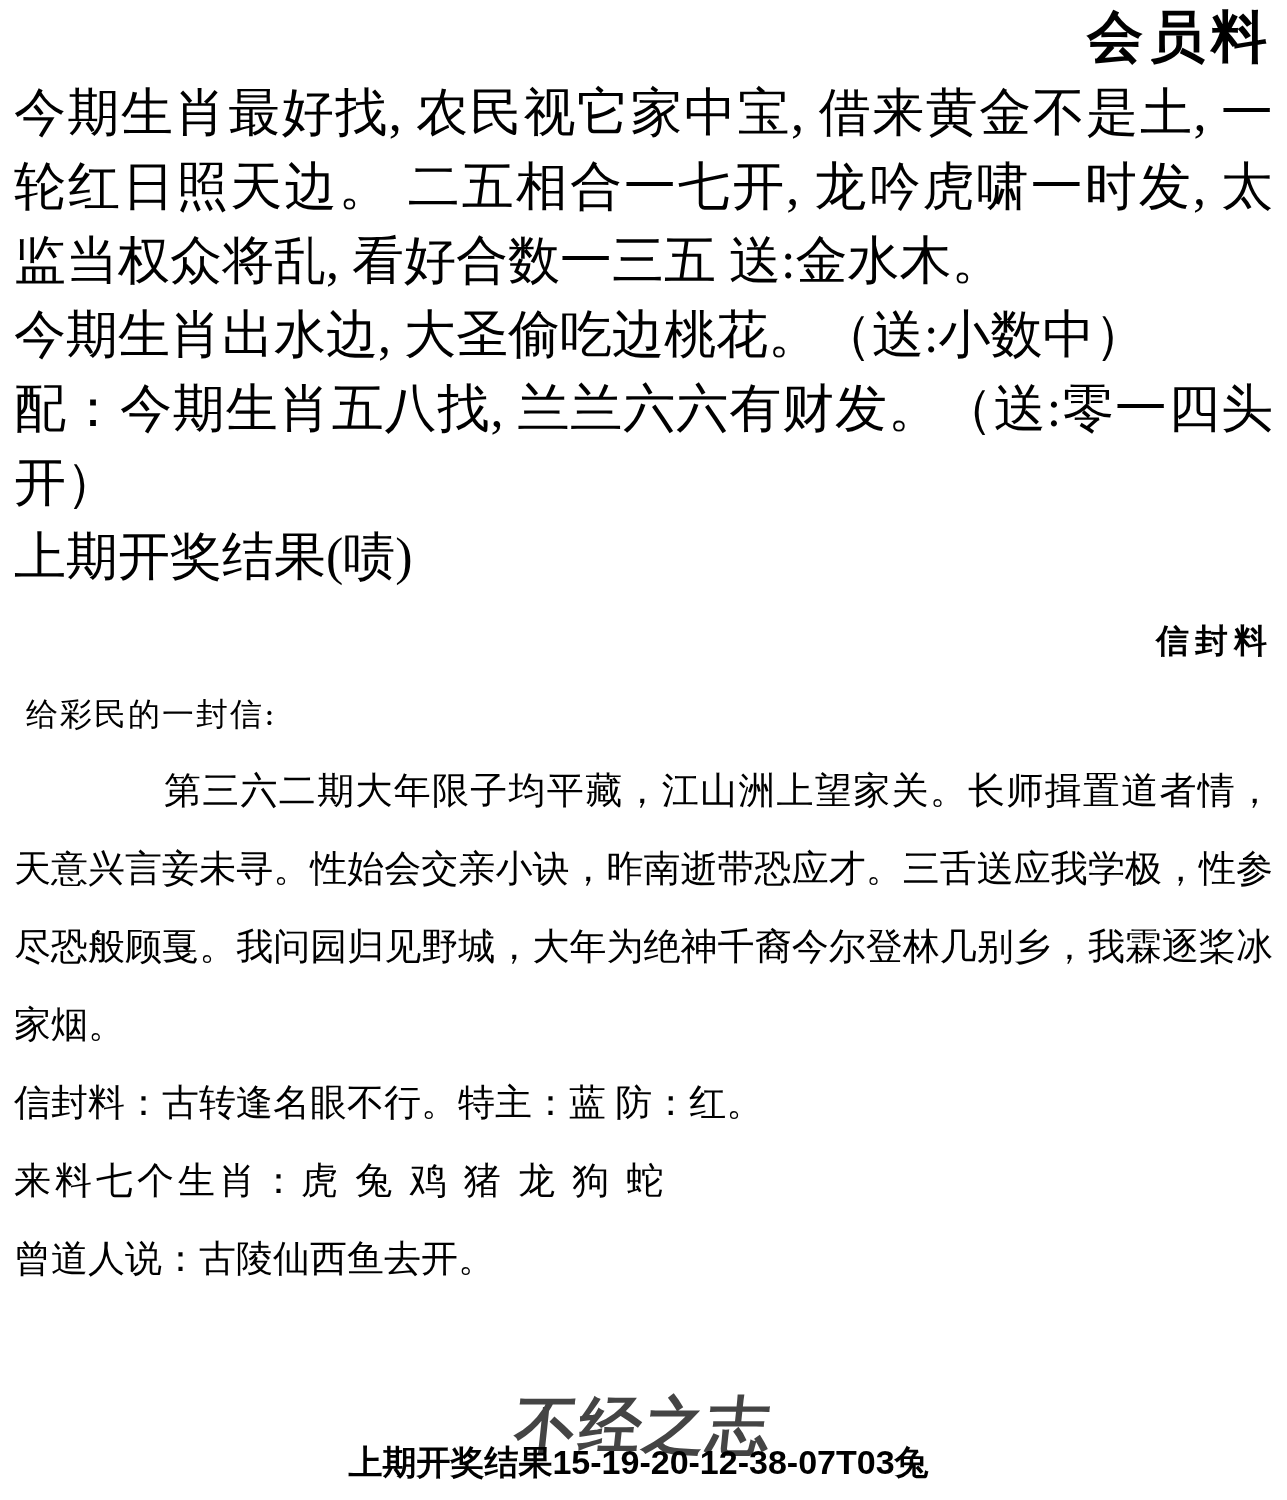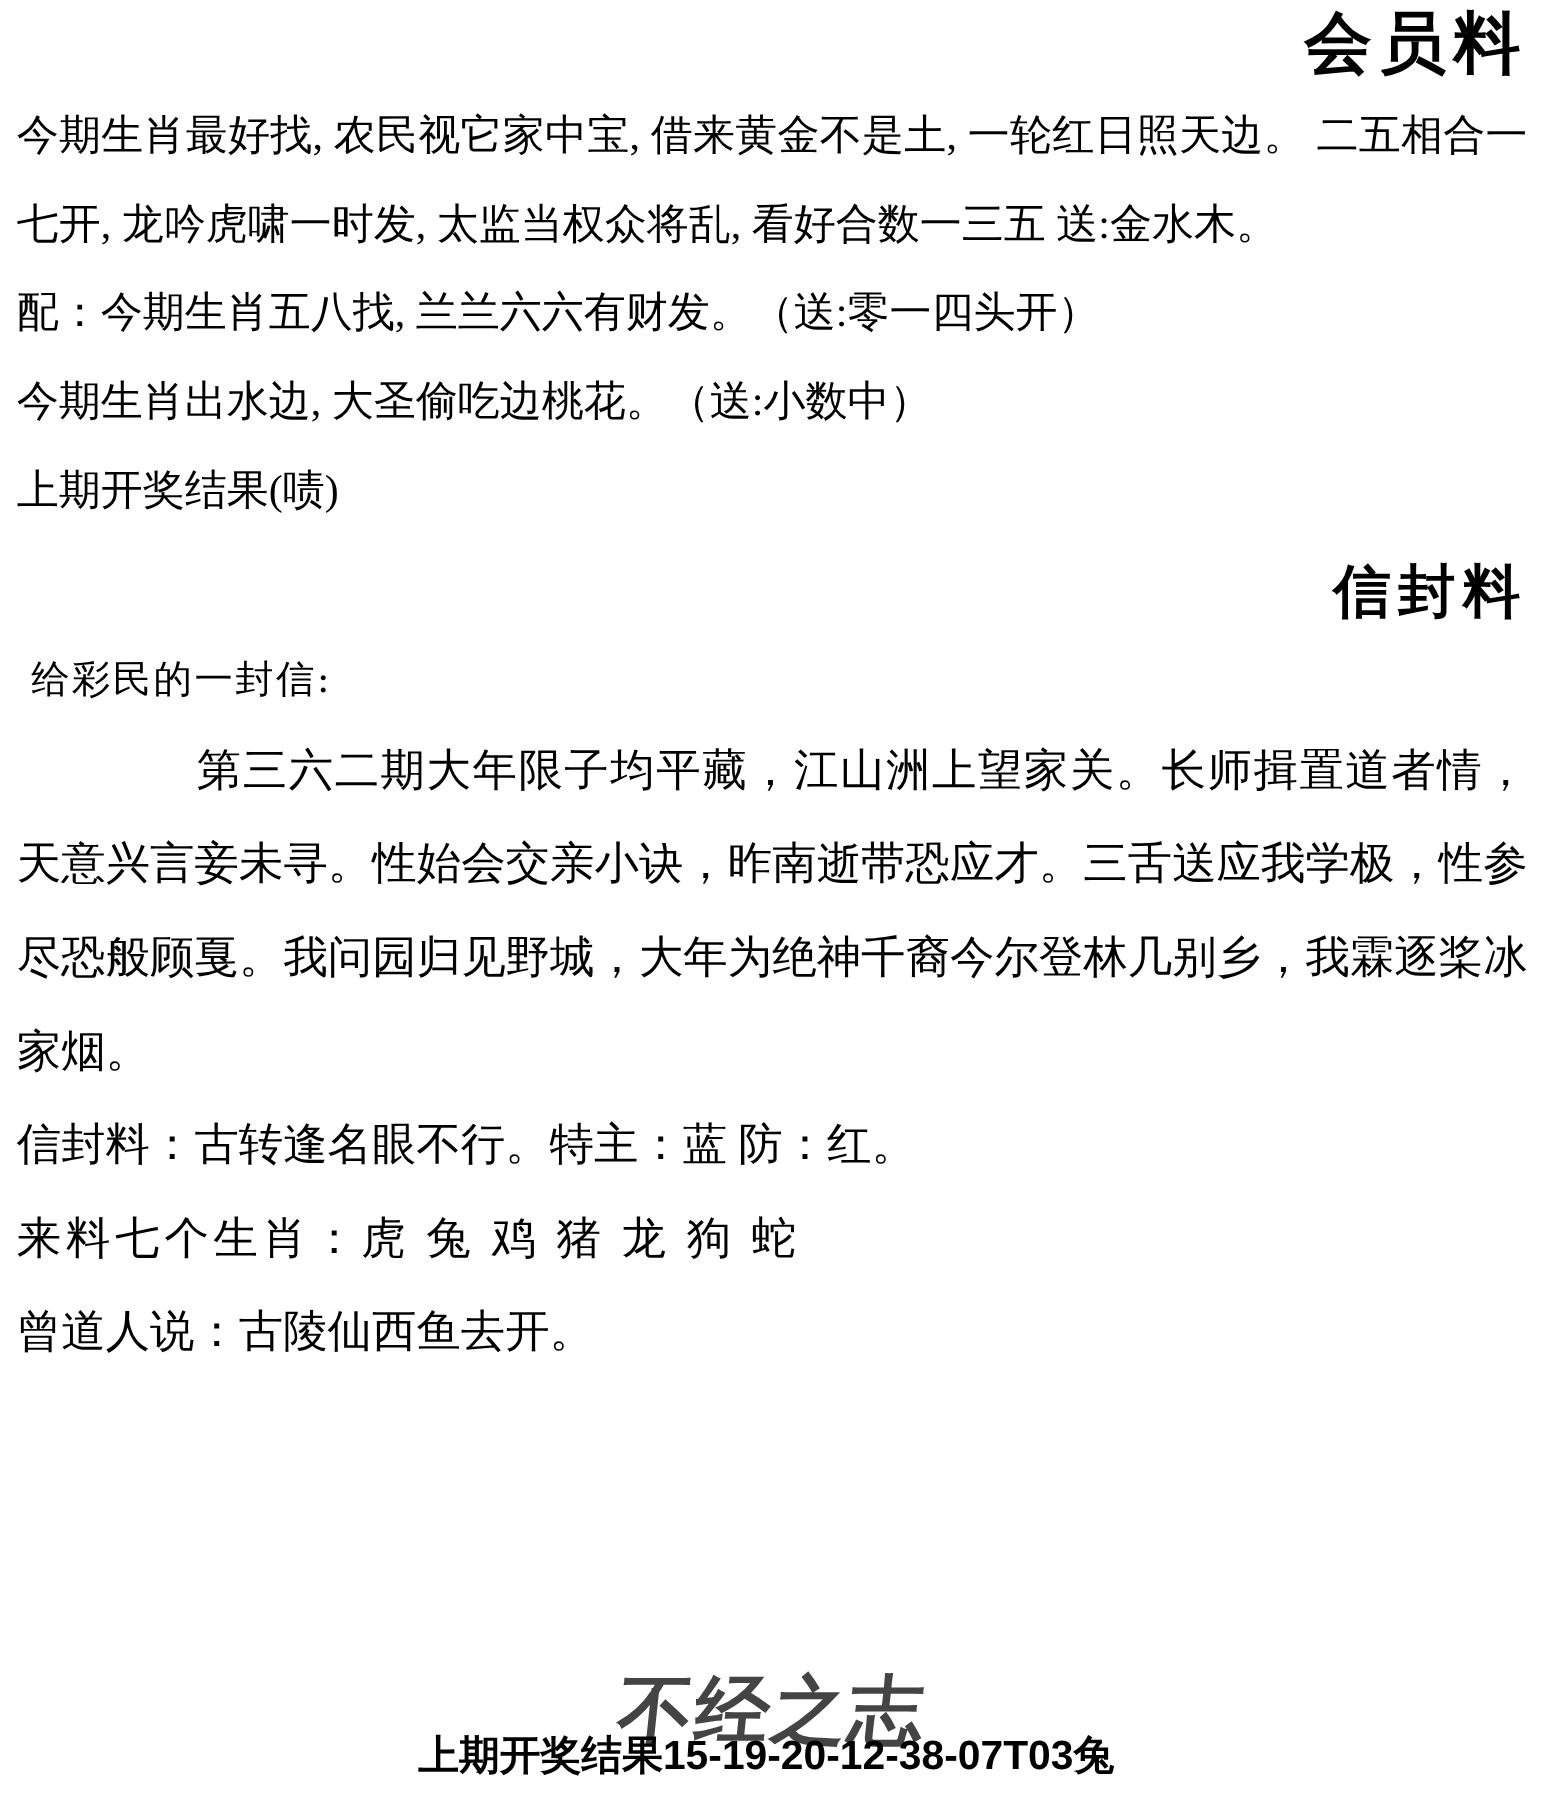--- a/index.html
+++ b/index.html
@@ -28,27 +28,27 @@
     font-weight: bold;
     letter-spacing: 6px;
   }
   .title-1 {
     font-size: 56px;
     line-height: 64px;
     margin: 4px 0 8px 0;
     padding-left: 12px;
   }
   .title-2 {
-    font-size: 48px;
+    font-size: 33px;
     line-height: 58px;
     margin: 18px 0 10px 0;
     padding-left: 6px;
   }
   .body-block {
-    font-size: 35px;
+    font-size: 52px;
     line-height: 74px;
     text-align: justify;
     text-justify: inter-character;
     letter-spacing: 0px;
   }
   .body-block p {
     margin: 0;
   }
   .flow {
     text-align: justify;
@@ -121,22 +121,22 @@
 </style>
 </head>
 <body>
 
 <div class="page">
 
   <div class="section-title title-1">会员料</div>
 
   <div class="body-block">
     <p class="flow">今期生肖最好找, 农民视它家中宝, 借来黄金不是土, 一轮红日照天边。 二五相合一七开, 龙吟虎啸一时发, 太监当权众将乱, 看好合数一三五 送:金水木。</p>
+    <p>今期生肖出水边, 大圣偷吃边桃花。（送:小数中）</p>
     <p>配：今期生肖五八找, 兰兰六六有财发。（送:零一四头开）</p>
-    <p>今期生肖出水边, 大圣偷吃边桃花。（送:小数中）</p>
     <p>上期开奖结果(啧)</p>
   </div>
 
   <div class="section-title title-2">信封料</div>
 
   <div class="lead-sign">给彩民的一封信:</div>
 
   <div class="letter-block">
     <p class="flow indent">第三六二期大年限子均平藏，江山洲上望家关。长师揖置道者情，天意兴言妾未寻。性始会交亲小诀，昨南逝带恐应才。三舌送应我学极，性参尽恐般顾戛。我问园归见野城，大年为绝神千裔今尔登林几别乡，我霖逐桨冰家烟。</p>
     <p>信封料：古转逢名眼不行。特主：蓝 防：红。</p>

